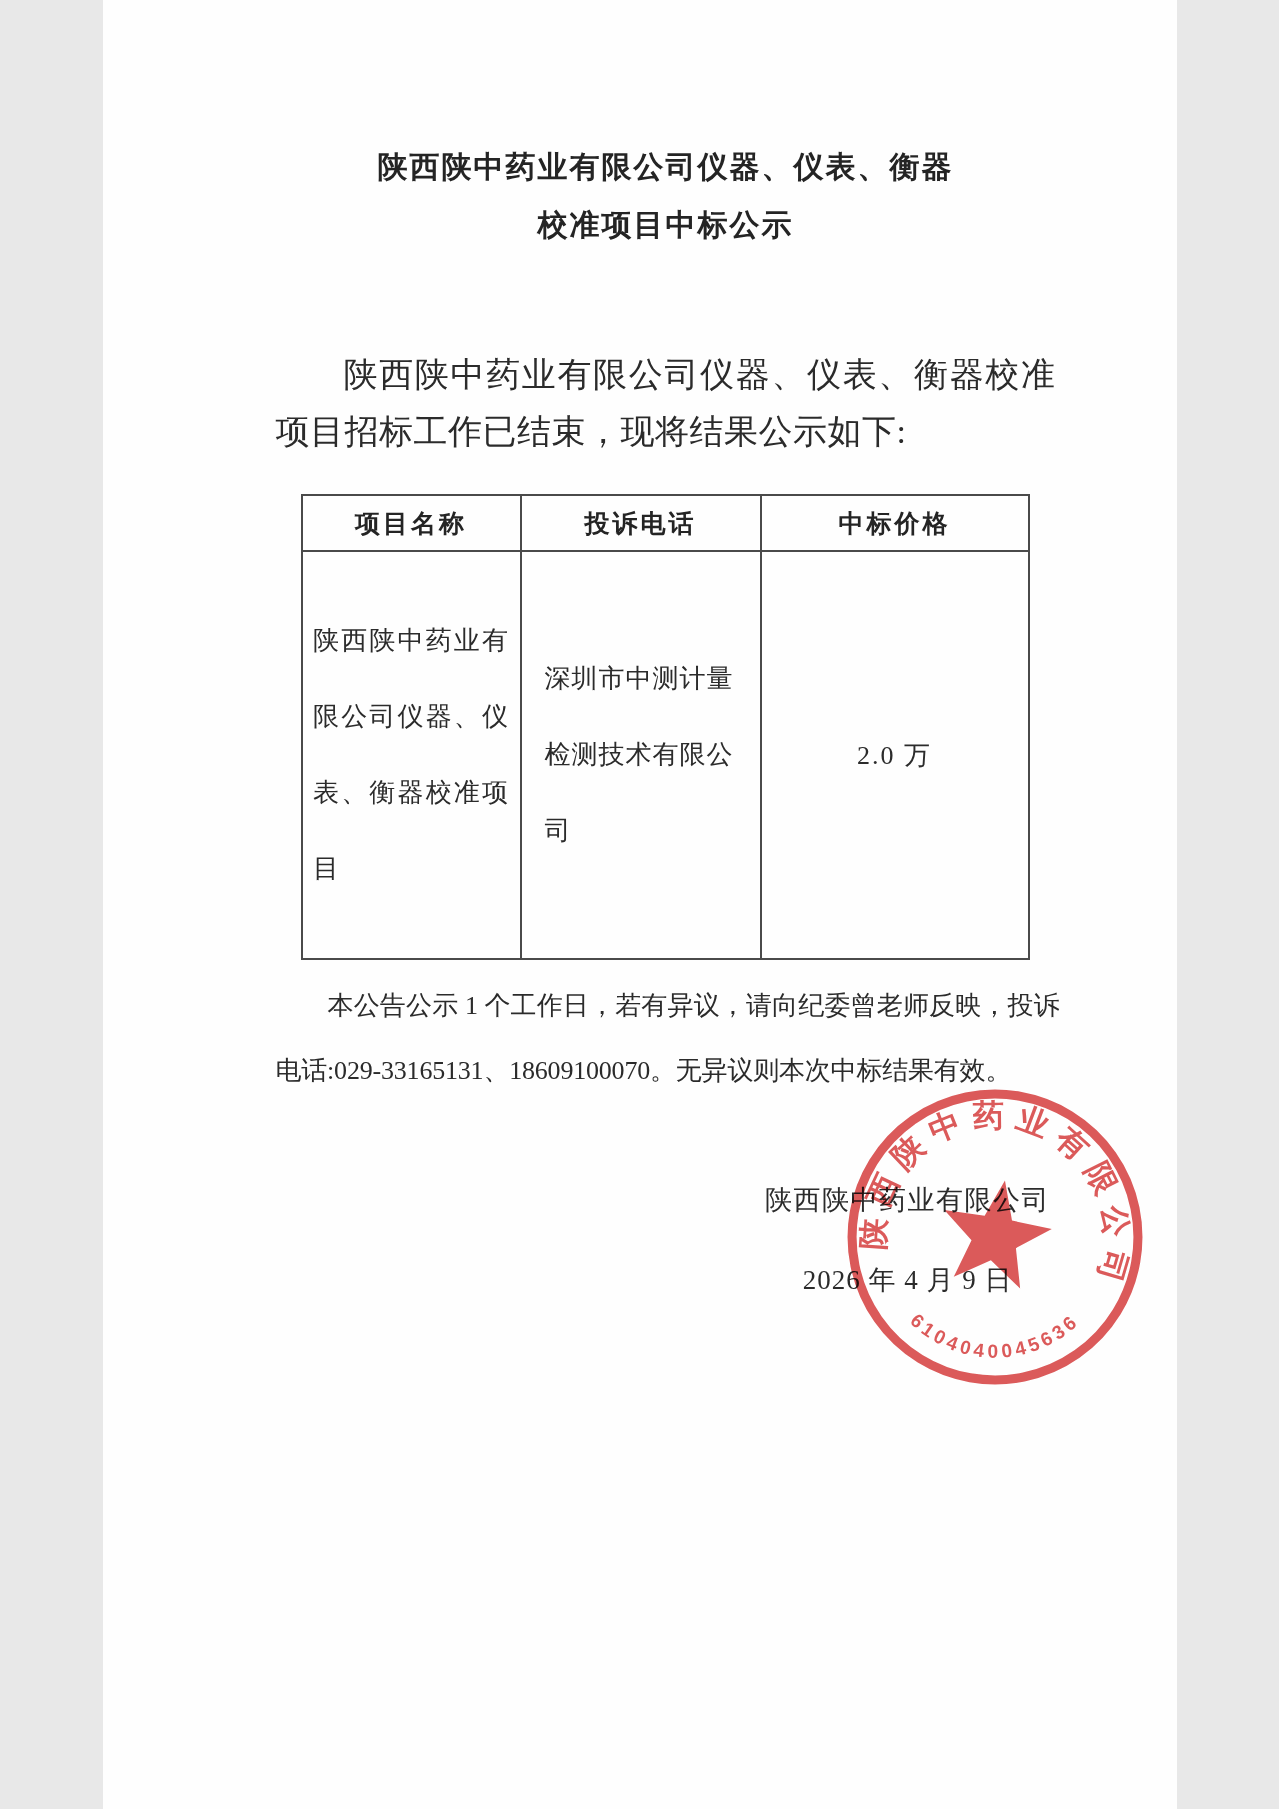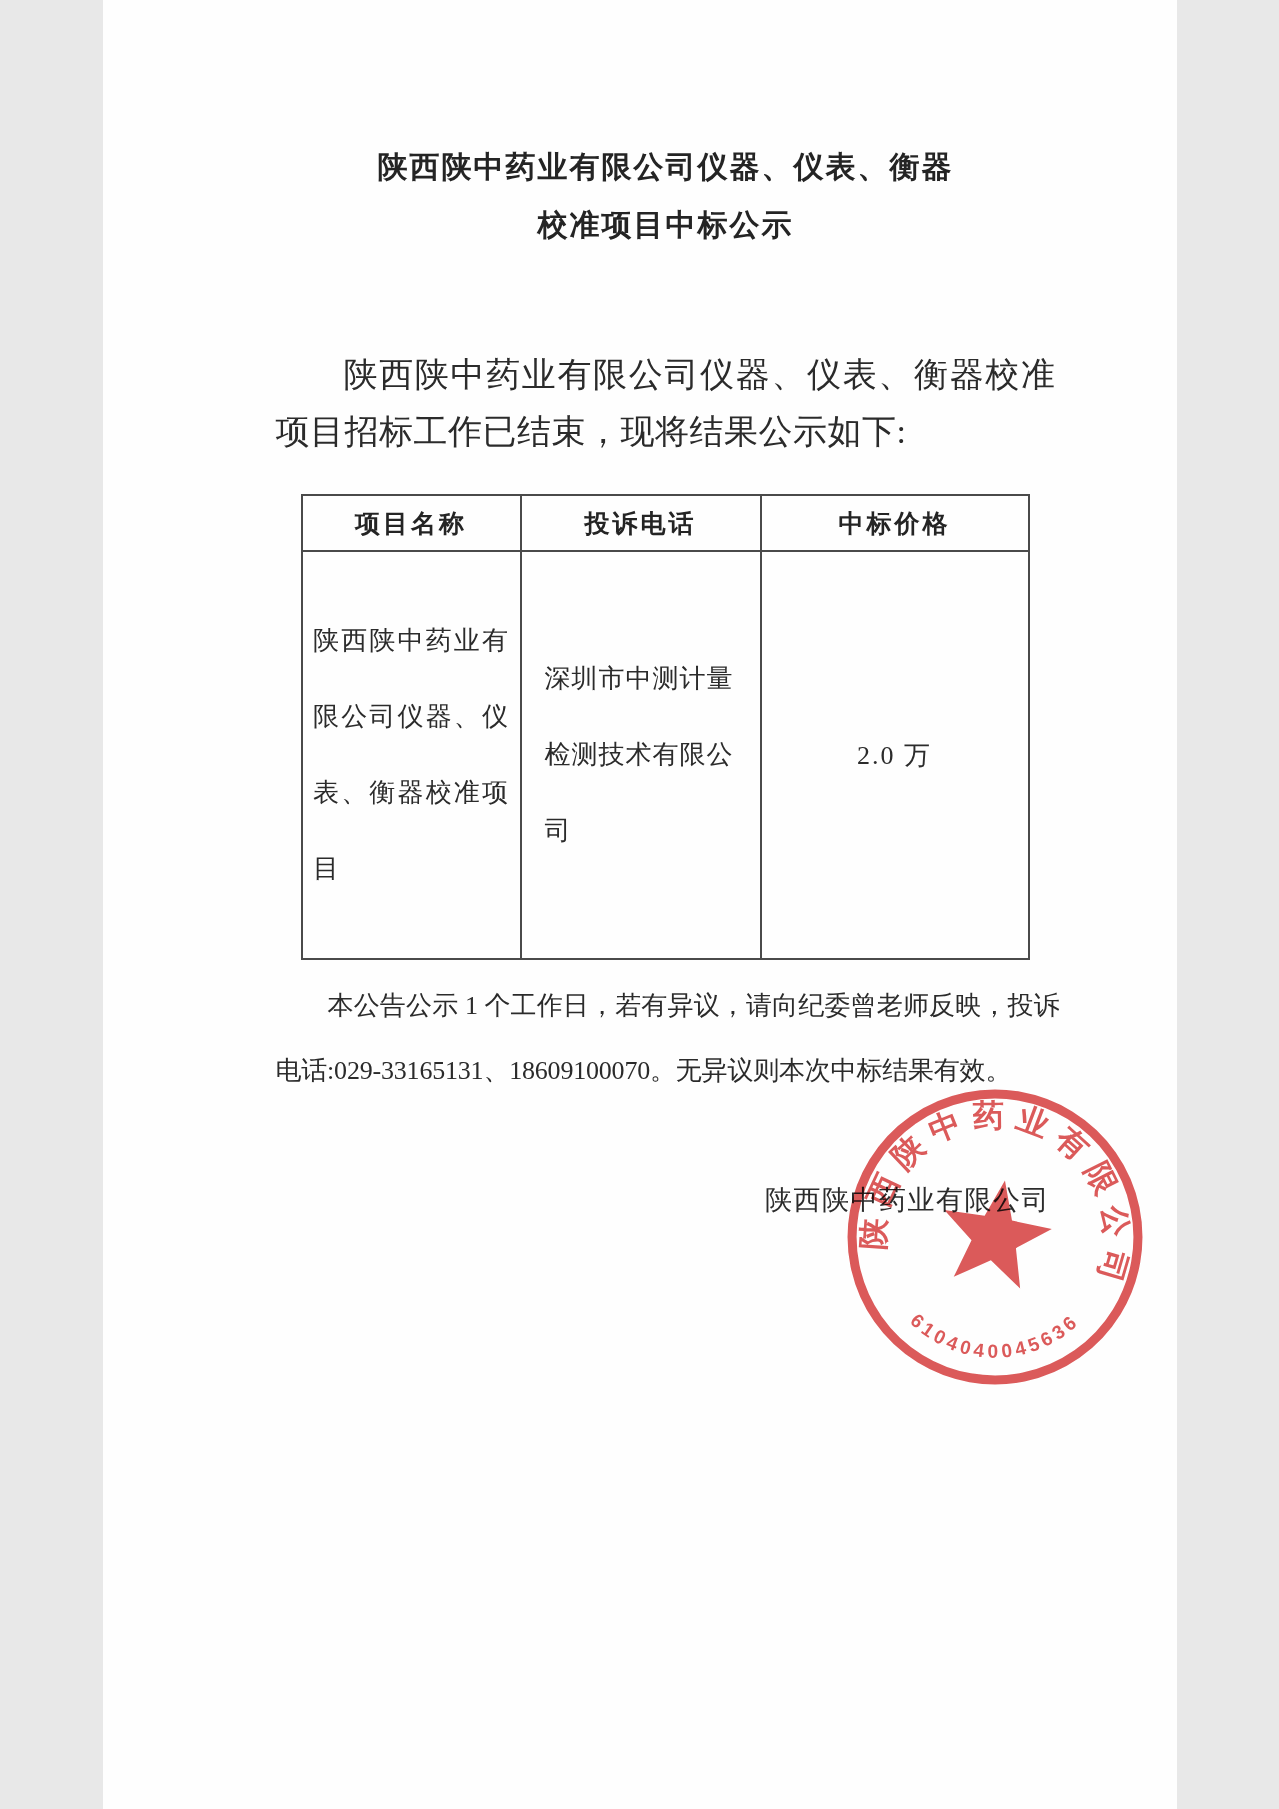--- a/index.html
+++ b/index.html
@@ -122,20 +122,21 @@
       </tbody>
     </table>
 
     <p class="notice">本公告公示 1 个工作日，若有异议，请向纪委曾老师反映，投诉电话:029-33165131、18609100070。无异议则本次中标结果有效。</p>
 
 
   </div>
 
   <div class="sign-block">
     <div>陕西陕中药业有限公司</div>
+    <div class="sign-date">2026 年 4 月 9 日</div>
   </div>
 
   <svg class="stamp" viewBox="0 0 306 306" xmlns="http://www.w3.org/2000/svg">
     <defs>
       <path id="arcTop" d="M 65.1 219.2 A 110 110 0 1 1 240.9 219.2" fill="none"></path>
       <path id="arcBot" d="M 47 209.3 A 120 120 0 0 0 259 209.3" fill="none"></path>
     </defs>
     <circle class="ink" cx="153" cy="153" r="142" stroke-width="9"></circle>
     <polygon points="153,96 166.8,134.0 207.2,135.4 175.4,160.3 186.5,199.1 153,176.5 119.5,199.1 130.6,160.3 98.8,135.4 139.2,134.0" fill="#d84848"></polygon>
     <text text-anchor="middle" class="arc-company">

